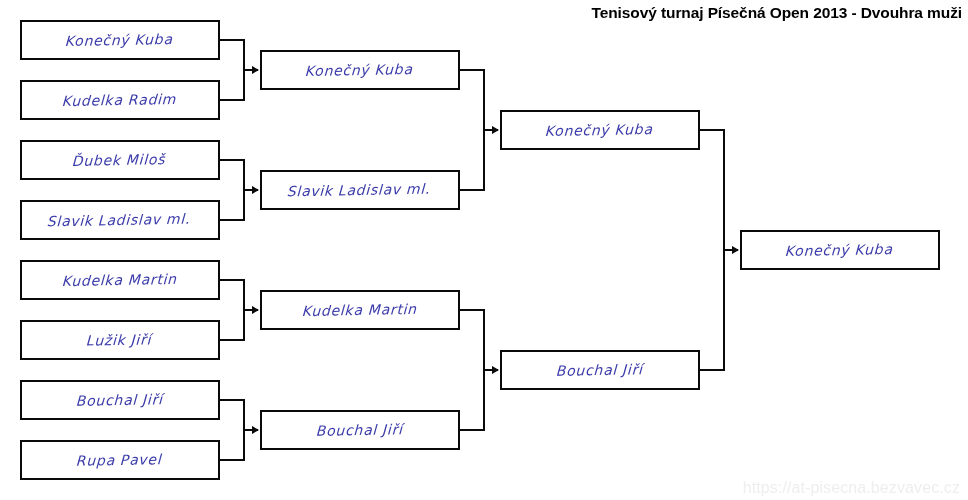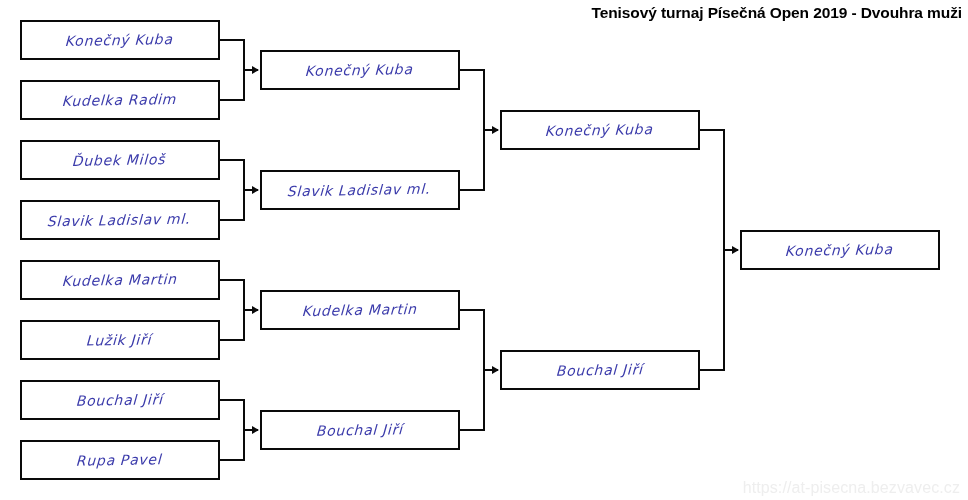--- a/index.html
+++ b/index.html
@@ -62,21 +62,21 @@
     border-top:4.5px solid transparent;
     border-bottom:4.5px solid transparent;
     border-left:7px solid #0a0a0a;
   }
 </style>
 </head>
 <body>
 
 <div id="bracket">
 
-  <div class="title">Tenisový turnaj Písečná Open 2019 - Dvouhra muži</div>
+  <div class="title">Tenisový turnaj Písečná Open 2013 - Dvouhra muži</div>
 
   <div class="box" style="left:20px;top:20px;width:200px;height:40px;">
     <span class="nm">Konečný Kuba</span>
   </div>
   <div class="box" style="left:20px;top:80px;width:200px;height:40px;">
     <span class="nm">Kudelka Radim</span>
   </div>
   <div class="box" style="left:20px;top:140px;width:200px;height:40px;">
     <span class="nm">Ďubek Miloš</span>
   </div>

